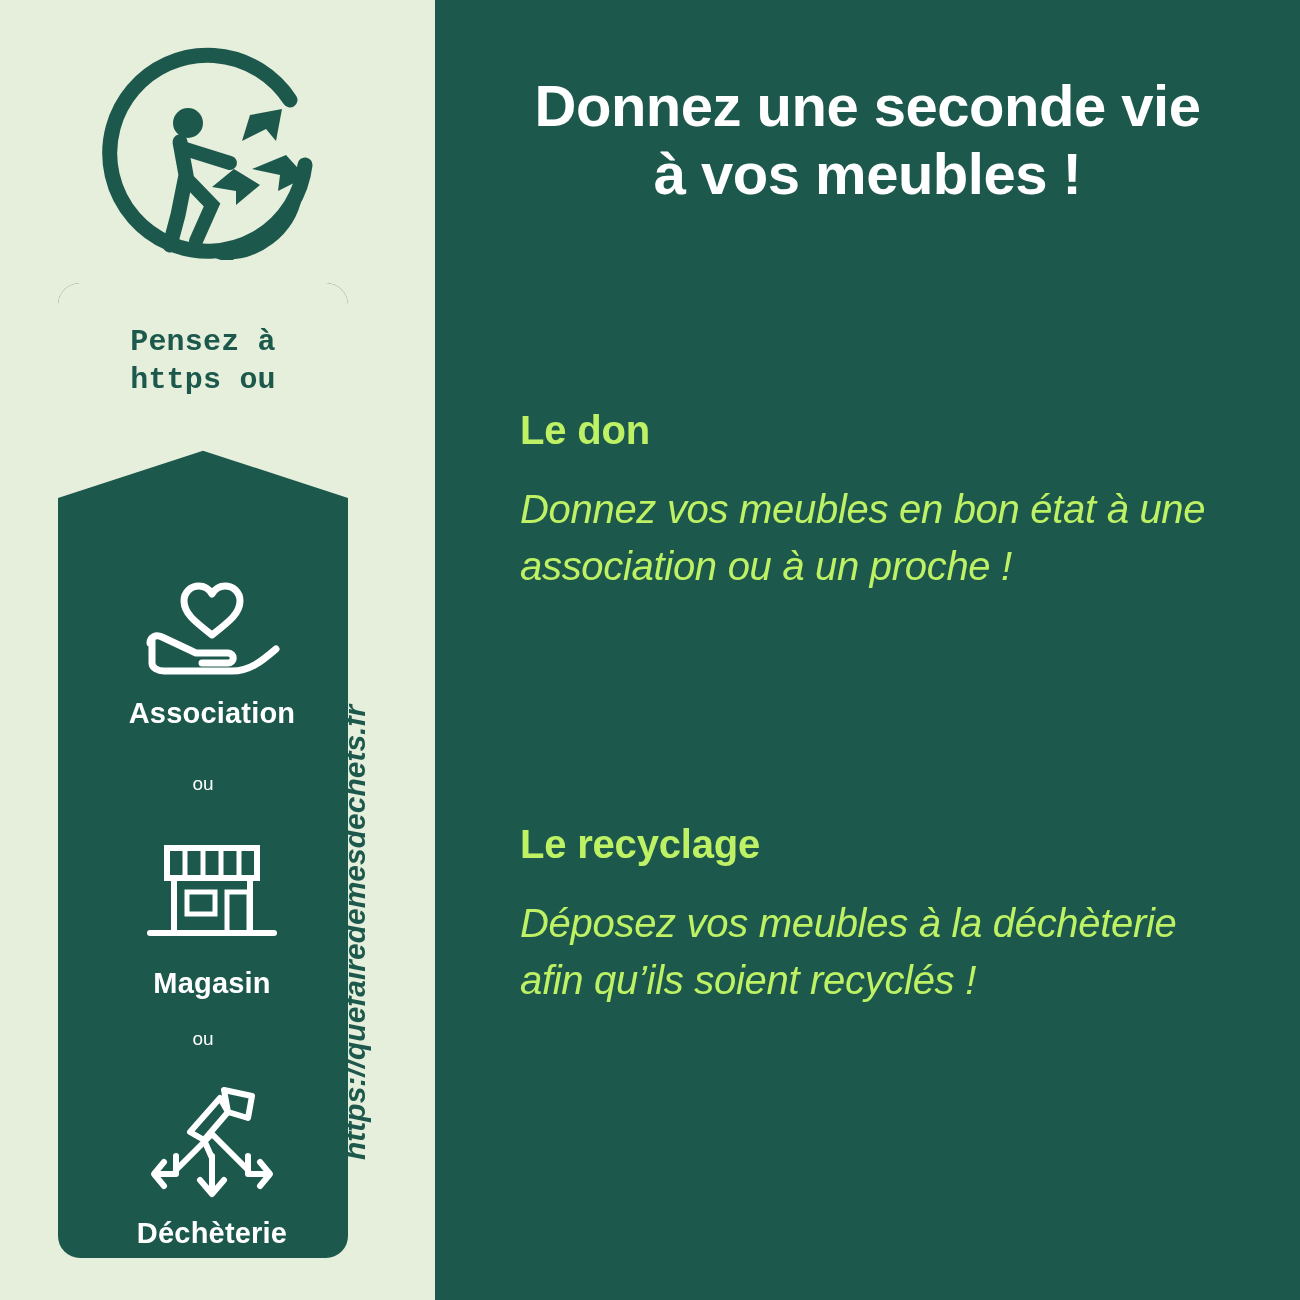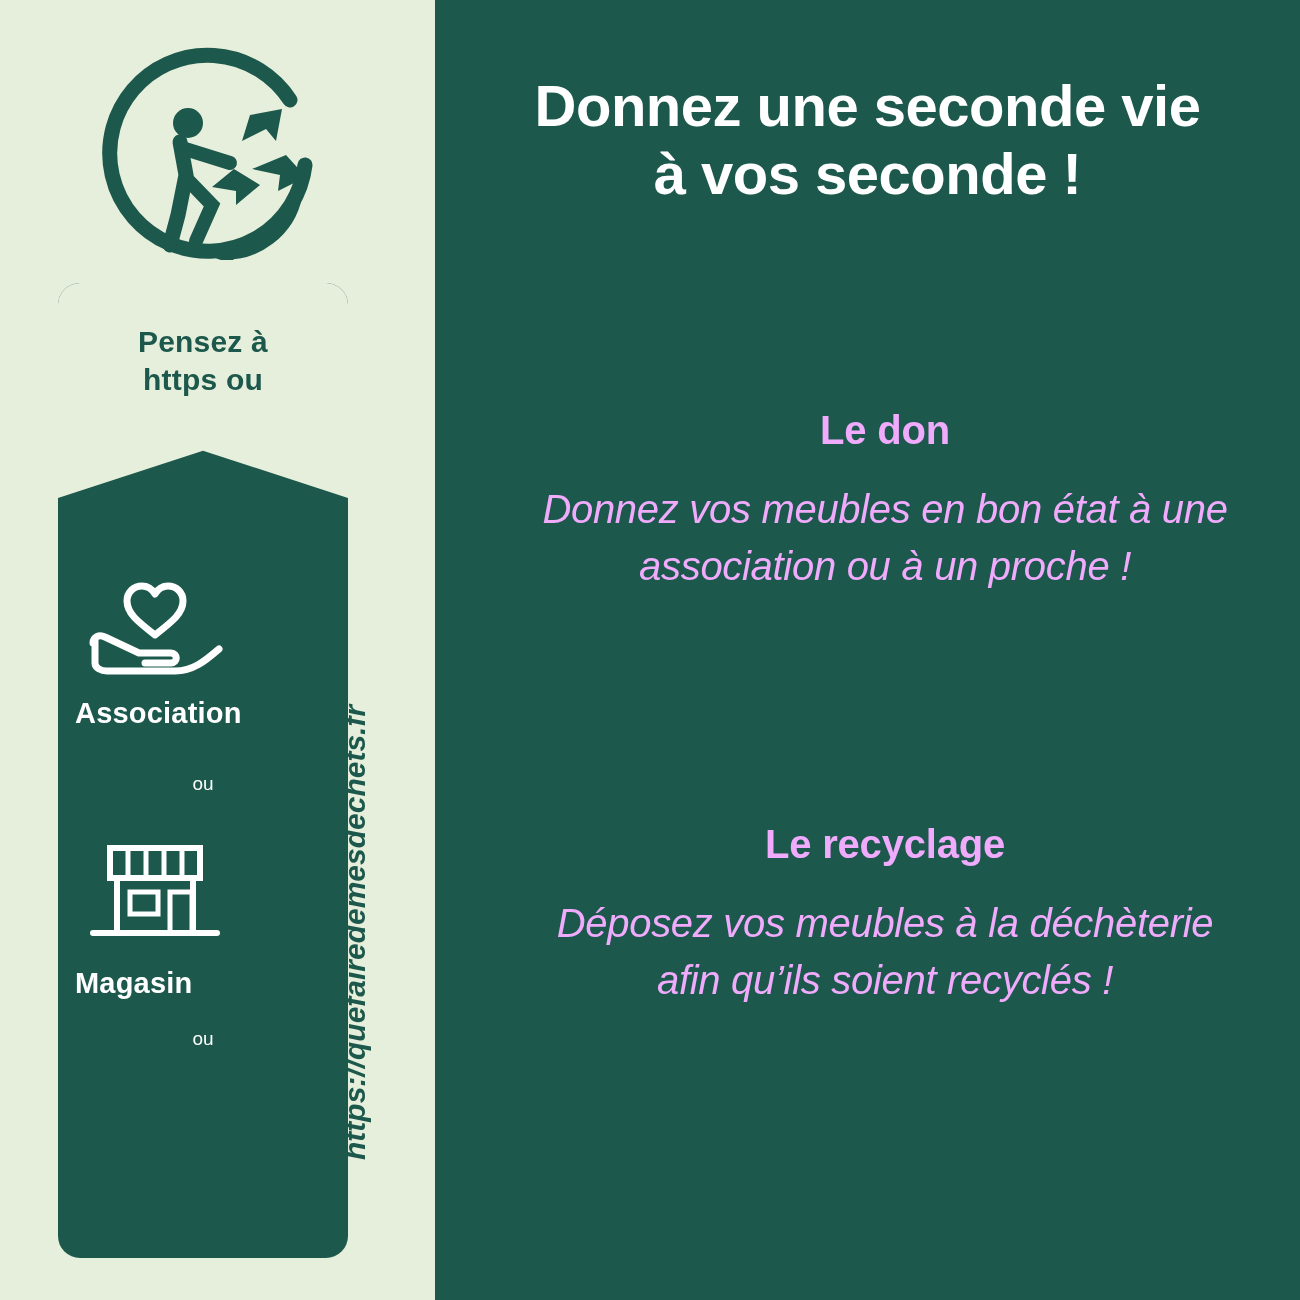--- a/index.html
+++ b/index.html
@@ -61,25 +61,27 @@
     position: absolute;
     left: 0;
     top: 40px;
     width: 290px;
     text-align: center;
     color: #1d584c;
     font-size: 30px;
     font-weight: bold;
     line-height: 1.28;
     letter-spacing: .2px;
+    font-family: Liberation Mono, monospace;
   }
   .item {
     position: absolute;
-    left: 17px;
-    width: 290px;
+    left: 9px;
+    width: 290px;
+    text-align: center;
     color: #ffffff;
   }
   .item .ico {
     display: block;
     margin: 0 auto 10px auto;
   }
   .item .lbl {
     font-size: 29px;
     font-weight: bold;
     letter-spacing: .2px;
@@ -130,22 +132,21 @@
     color: #ffffff;
     font-size: 58px;
     font-weight: bold;
     line-height: 1.18;
     letter-spacing: -.5px;
   }
   .section {
     position: absolute;
     left: 85px;
     width: 730px;
-    color: #f0abfc;
-    text-align: center;
+    color: #bef264;
   }
   .section-1 { top: 408px; }
   .section-2 { top: 822px; }
   .sec-title {
     font-size: 40px;
     font-weight: bold;
     margin-bottom: 28px;
     letter-spacing: -.2px;
   }
   .sec-body {
@@ -214,31 +215,47 @@
             <rect x="55" y="64" width="28" height="22" fill="none" stroke="#ffffff" stroke-width="5"></rect>
             <rect x="95" y="64" width="22" height="41" fill="none" stroke="#ffffff" stroke-width="5"></rect>
             <line x1="18" y1="105" x2="142" y2="105" stroke="#ffffff" stroke-width="6" stroke-linecap="round"></line>
           </svg>
         </span>
         <span class="lbl">Magasin</span>
       </div>
 
       <div class="ou ou-2">ou</div>
 
+      <div class="item item-decheterie">
+        <span class="ico">
+          <svg viewBox="0 0 160 125" width="160" height="125" aria-hidden="true">
+            <path d="M92,12 L120,18 L116,40 L96,34 Z" fill="none" stroke="#ffffff" stroke-width="6" stroke-linejoin="round"></path>
+            <path d="M96,34 L72,62 L58,54 L88,20 Z" fill="none" stroke="#ffffff" stroke-width="6" stroke-linejoin="round"></path>
+            <path d="M72,62 L80,80" stroke="#ffffff" stroke-width="6" stroke-linecap="round"></path>
+            <path d="M80,56 L44,92 M80,56 L116,92" stroke="#ffffff" stroke-width="6" stroke-linecap="round"></path>
+            <path d="M44,78 L44,96 L26,96 M116,78 L116,96 L134,96" fill="none" stroke="#ffffff" stroke-width="6" stroke-linecap="round" stroke-linejoin="round"></path>
+            <path d="M32,84 L22,96 L32,108" fill="none" stroke="#ffffff" stroke-width="6" stroke-linecap="round" stroke-linejoin="round"></path>
+            <path d="M128,84 L138,96 L128,108" fill="none" stroke="#ffffff" stroke-width="6" stroke-linecap="round" stroke-linejoin="round"></path>
+            <path d="M80,78 L80,112" stroke="#ffffff" stroke-width="6" stroke-linecap="round"></path>
+            <path d="M68,102 L80,116 L92,102" fill="none" stroke="#ffffff" stroke-width="6" stroke-linecap="round" stroke-linejoin="round"></path>
+          </svg>
+        </span>
+        <span class="lbl">Déchèterie</span>
+      </div>
 
     </div>
 
     <div class="url-vertical">https://quefairedemesdechets.fr</div>
   </div>
 
   <div class="right-panel">
 
     <div class="headline">
       <div>Donnez une seconde vie</div>
-      <div>à vos seconde !</div>
+      <div>à vos meubles !</div>
     </div>
 
     <div class="section section-1">
       <div class="sec-title">Le don</div>
       <div class="sec-body">Donnez vos meubles en bon état à une association ou à un proche !</div>
     </div>
 
     <div class="section section-2">
       <div class="sec-title">Le recyclage</div>
       <div class="sec-body">Déposez vos meubles à la déchèterie afin qu’ils soient recyclés !</div>

